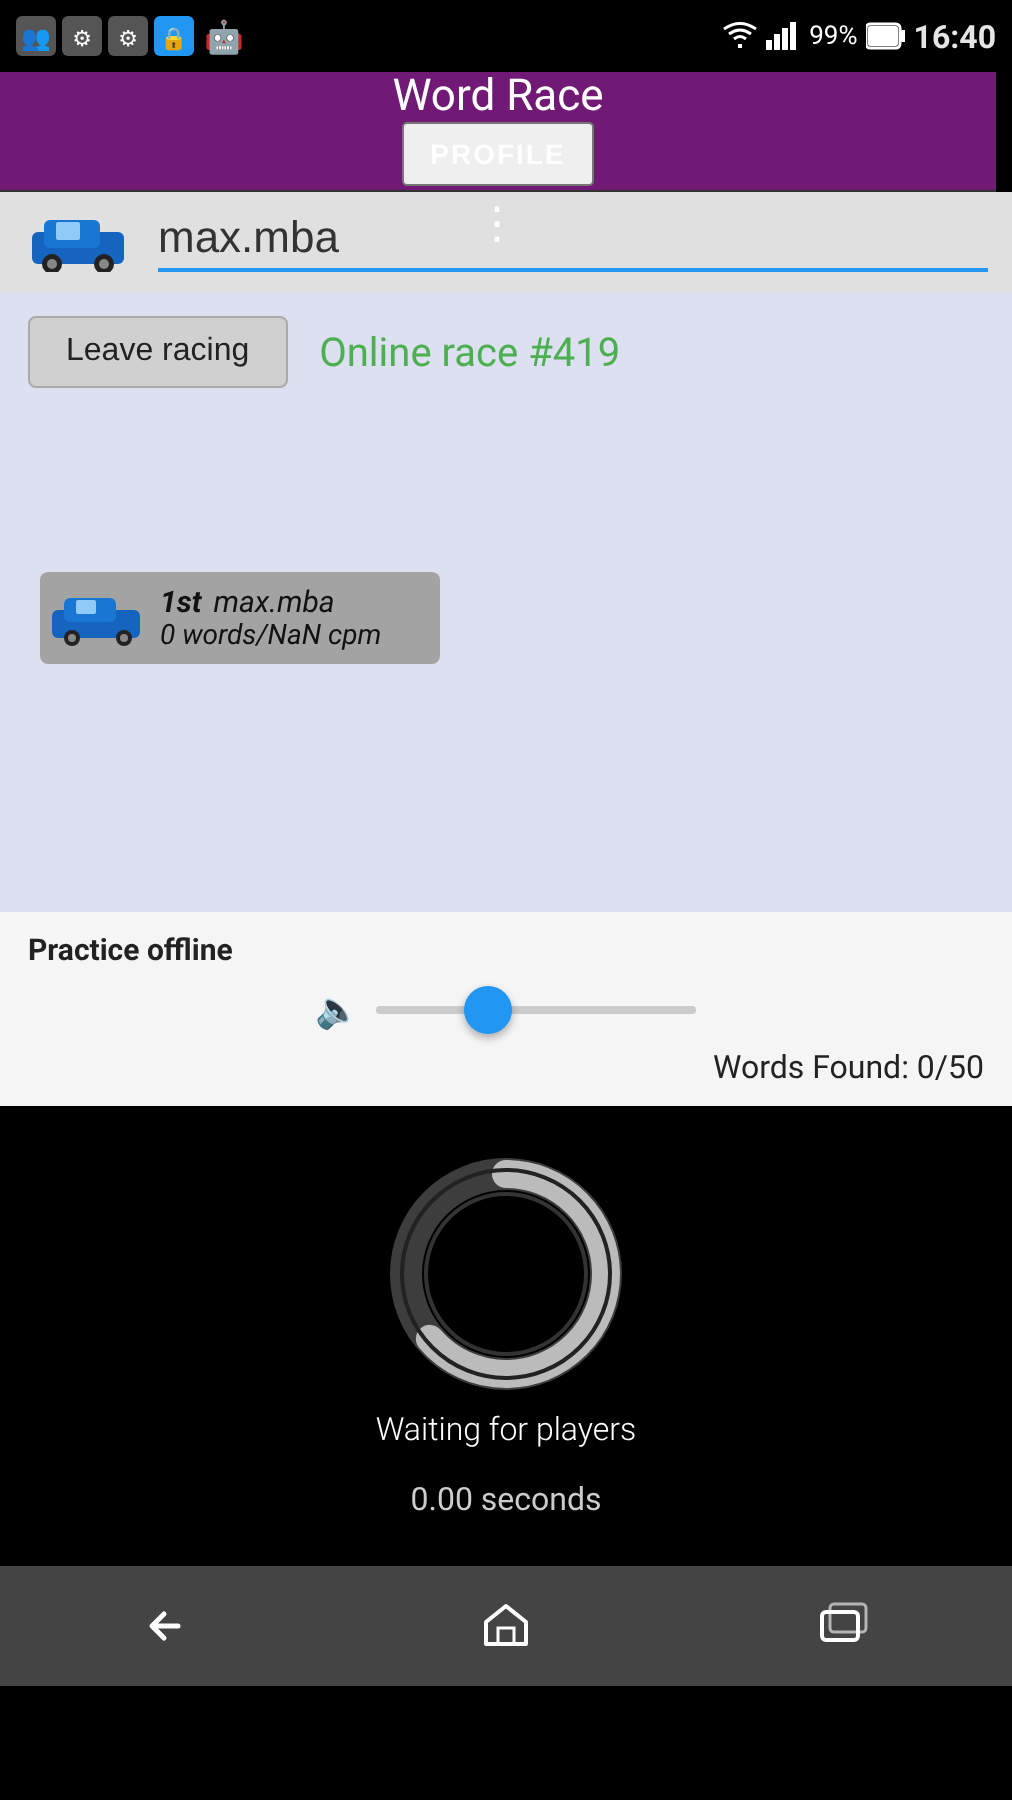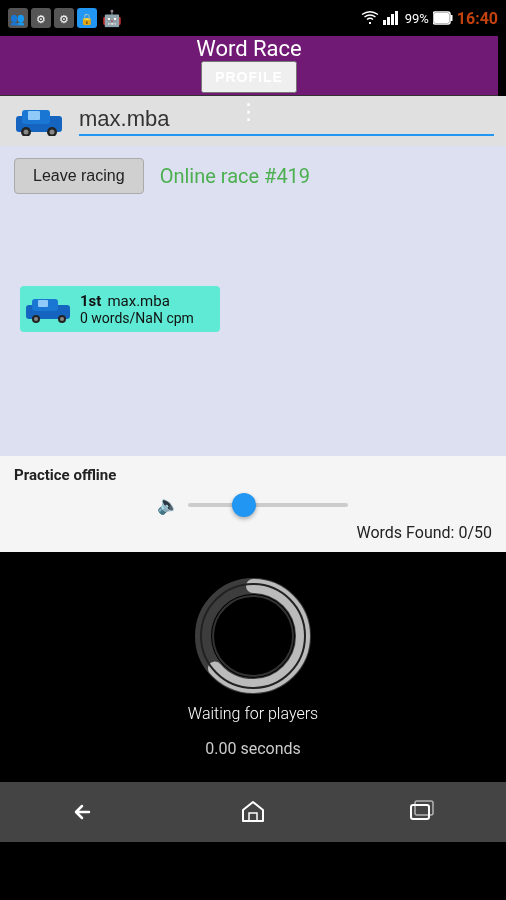--- a/index.html
+++ b/index.html
@@ -28,21 +28,21 @@
       gap: 4px;
     }
     .status-icons-right {
       display: flex;
       align-items: center;
       gap: 4px;
       color: #fff;
       font-size: 14px;
     }
     .status-time {
-      color: #c2410c;
+      color: #e5e5e5;
       font-size: 16px;
       font-weight: bold;
     }
 
     
     #app-bar {
       width: 498px;
       height: 60px;
       background: #701a75;
       display: flex;
@@ -140,26 +140,27 @@
       height: 200px;
       position: relative;
       padding: 10px 0;
     }
 
     
     .player-card {
       position: absolute;
       left: 20px;
       top: 80px;
-      background: #5eead4;
+      background: #a3a3a3;
       border-radius: 4px;
       padding: 6px 10px 6px 60px;
       display: flex;
       flex-direction: column;
       min-width: 200px;
+      font-style: italic;
     }
     .player-car-img {
       position: absolute;
       left: 4px;
       top: 50%;
       transform: translateY(-50%);
       width: 50px;
       height: 28px;
     }
 

